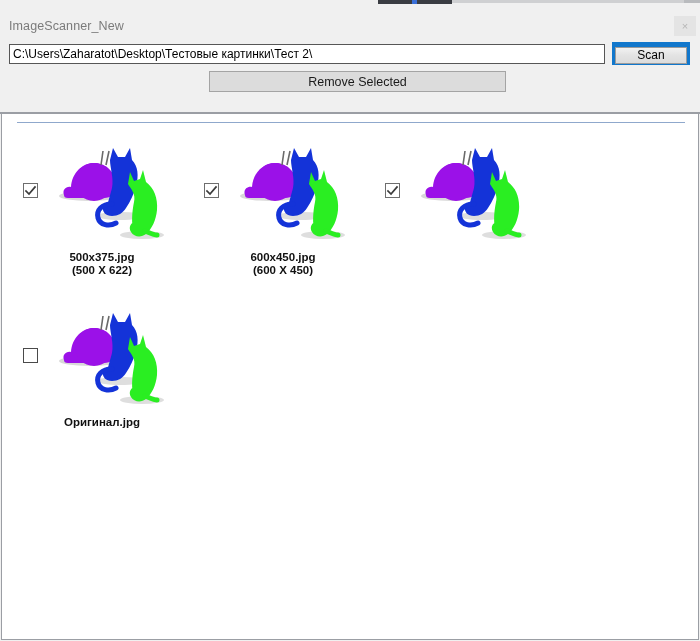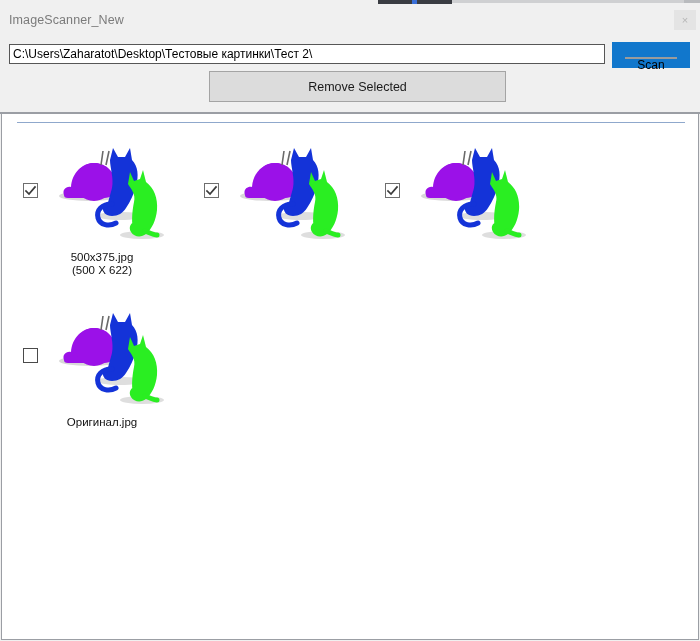--- a/index.html
+++ b/index.html
@@ -29,21 +29,21 @@
     position: absolute; top: 0; left: 412px; width: 5px; height: 4px;
     background: #3a6fd8;
   }
   #top-artifacts .strip-edge {
     position: absolute; top: 0; left: 684px; width: 16px; height: 3px;
     background: #b9bbbe;
   }
 
   
   #titlebar {
-    position: absolute; top: 8px; left: 0; width: 700px; height: 28px;
+    position: absolute; top: 14px; left: 0; width: 700px; height: 28px;
     background: #f0f0f0;
   }
   #window-title {
     position: absolute; left: 9px; top: 5px;
     font-size: 12.5px; color: #7b7b7b; white-space: nowrap;
     letter-spacing: .1px;
   }
   #close-button {
     position: absolute; right: 4px; top: 2px; width: 22px; height: 20px;
     background: #e4e4e4; border: none;
@@ -56,33 +56,33 @@
     position: absolute; left: 0; top: 38px; width: 700px; height: 30px; text-decoration: underline;
   }
   #path-input {
     position: absolute; left: 9px; top: 6px; width: 596px; height: 20px;
     border: 1px solid #565656; background: #ffffff;
     font-family: "Liberation Sans", sans-serif;
     font-size: 12px; color: #000; padding: 0 3px; outline: none;
   }
   #scan-button-wrap {
     position: absolute; left: 612px; top: 4px; width: 78px; height: 23px;
-    border: 1px solid #1177cc; background: #1177cc; padding: 12px;
+    border: 1px solid #1177cc; background: #1177cc; padding: 2px;
   }
   #scan-button {
     width: 100%; height: 100%;
     background: linear-gradient(180deg,#f2f2f2 0%, #e3e3e3 48%, #dcdcdc 100%);
     border: 1px solid #9b9b9b;
     font-family: "Liberation Sans", sans-serif;
     font-size: 12px; color: #000; cursor: default; padding: 0;
   }
 
   
   #remove-selected-button {
-    position: absolute; left: 209px; top: 71px; width: 297px; height: 31px;
+    position: absolute; left: 209px; top: 71px; width: 297px; height: 21px;
     background: #dcdcdc; border: 1px solid #a4a4a4;
     font-family: "Liberation Sans", sans-serif;
     font-size: 12.5px; color: #1a1a1a; cursor: default;
   }
 
   
   #panel-top-separator {
     position: absolute; left: 0; top: 112px; width: 700px; height: 2px;
     background: #9b9ea4;
   }
@@ -95,21 +95,21 @@
     border-right: 1px solid #9b9ea4;
     border-bottom: 1px solid #9b9ea4;
     overflow: hidden;
   }
   #blue-rule {
     position: absolute; left: 15px; top: 8px; width: 668px; height: 1px;
     background: #8fa8cc;
   }
 
   #thumb-grid {
-    position: absolute; left: 0; top: 14px; width: 644px;
+    position: absolute; left: 0; top: 14px; width: 644px; font-weight: bold;
   }
   .thumb-row { position: relative; height: 165px; }
   .thumb-item {
     position: absolute; top: 0; width: 180px; height: 165px;
   }
   .thumb-item.col0 { left: 10px; }
   .thumb-item.col1 { left: 191px; }
   .thumb-item.col2 { left: 372px; }
 
   .thumb-check {
@@ -245,20 +245,24 @@
 
       <path d="M82 52 L84 40 L88 49 L94 47 L97 38 L100 50
                C108 56 112 66 111 78 C110 88 106 97 100 102
                C95 106 88 105 85 100 C82 95 85 90 90 90
                C95 90 97 95 94 99
                C92 101 89 101 88 99
                C85 92 86 80 88 70 C90 62 85 57 82 52 Z" fill="#2aee22"></path>
       <path d="M99 99 C104 101 108 103 111 103" stroke="#2aee22" stroke-width="5" fill="none" stroke-linecap="round"></path>
     </g>
   </svg></div>
+       <div class="thumb-caption">
+         <span>600x450.jpg</span>
+         <span class="dims">(600 X 450)</span>
+       </div>
         </div>
         <div class="thumb-item col2">
           <div class="thumb-check checked">
             <svg class="tick" viewBox="0 0 13 13" width="13" height="13">
   <path d="M2 7 L5 10 L11 3" stroke="#3c3c3c" stroke-width="1.7" fill="none" stroke-linecap="square"></path>
             </svg>
           </div>
        <div class="thumb-art">
   <svg viewBox="0 0 120 120" width="120" height="120" aria-hidden="true">
     <g>

